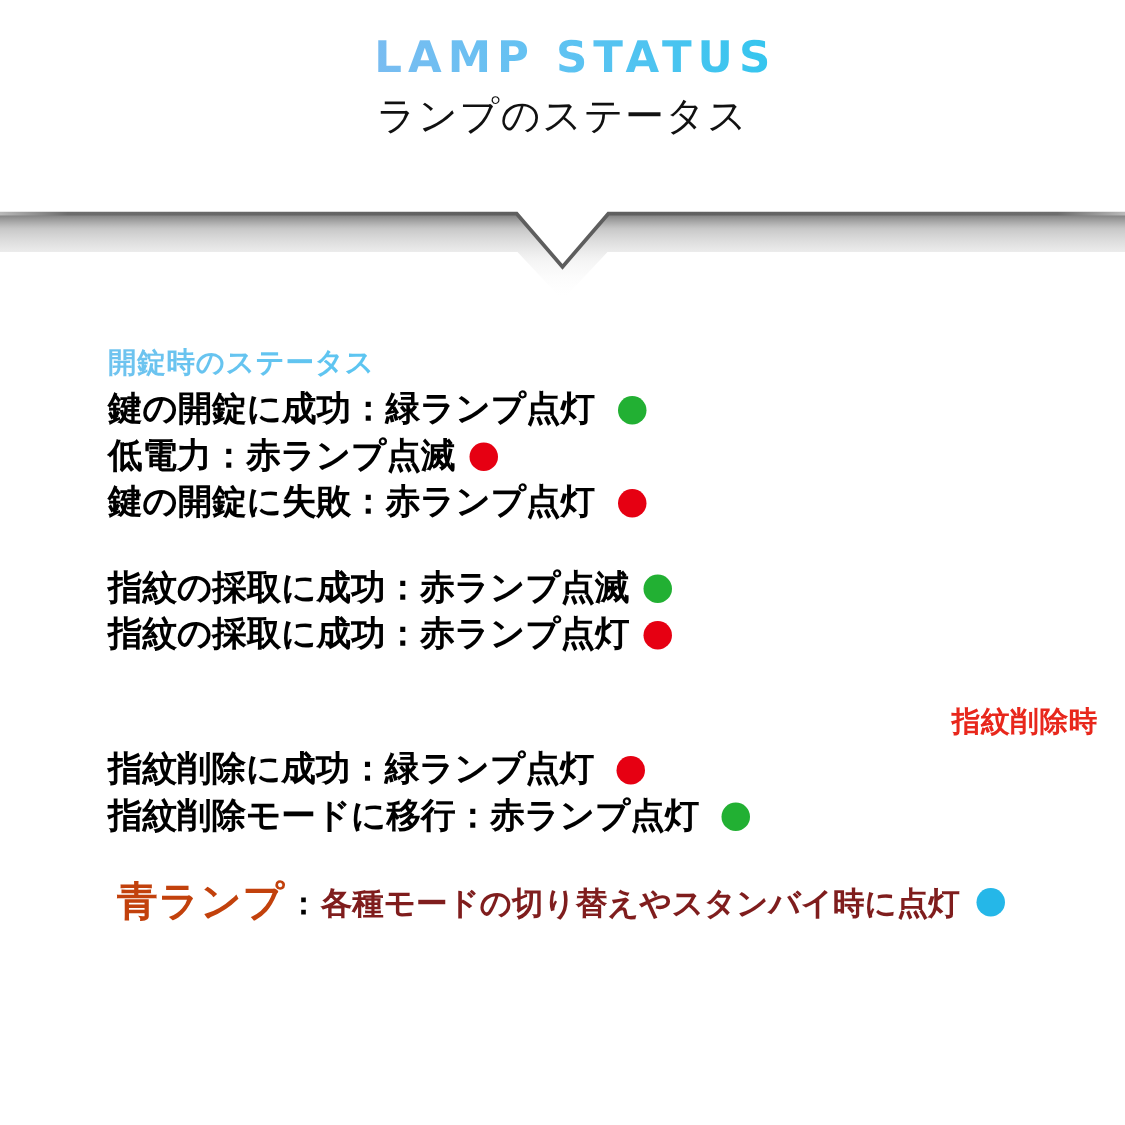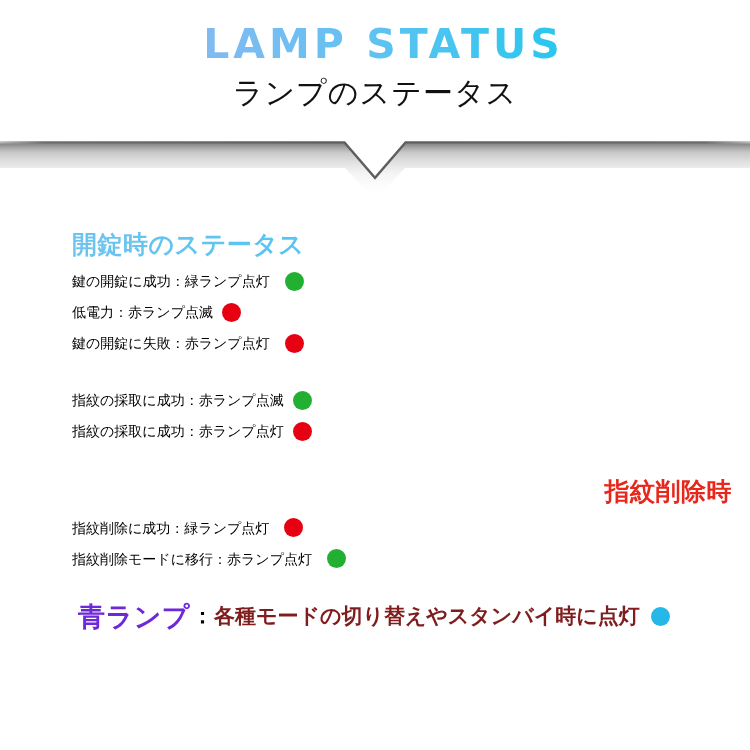--- a/index.html
+++ b/index.html
@@ -20,36 +20,36 @@
   .header {
     position: absolute;
     top: 0; left: 0;
     width: 750px;
     height: 140px;
     text-align: center;
   }
   .title {
     margin: 0;
     padding-top: 23px;
-    font-size: 41px;
+    font-size: 29px;
     font-weight: 600;
     letter-spacing: 4px;
     line-height: 1.05;
     background-image: linear-gradient(90deg, #9db9ef 0%, #8fb6f0 18%, #63c2f2 48%, #2ec6ee 72%, #18c9f0 100%);
     -webkit-background-clip: text;
     background-clip: text;
     color: transparent;
     -webkit-text-fill-color: transparent;
     font-family: "DejaVu Sans", "Liberation Sans", sans-serif;
     padding-left: 17px;
   }
   .subtitle {
     margin: 0;
     padding-top: 7px;
-    font-size: 30px;
+    font-size: 26px;
     font-weight: 400;
     letter-spacing: 1px;
     color: #111111;
     font-family: "DejaVu Sans", "Liberation Sans", sans-serif;
     text-align: center;
   }
 
   
   .divider-wrap {
     position: absolute;
@@ -72,42 +72,42 @@
     left: 72px;
     width: 660px;
   }
 
   .section { margin: 0; }
   .section-gap-1 { height: 26px; }
   .section-gap-2 { height: 32px; }
   .section-gap-3 { height: 28px; }
 
   .sec-head {
-    font-size: 25px;
+    font-size: 19px;
     font-weight: 700;
     line-height: 1.18;
     letter-spacing: 0.5px;
     margin: 0 0 4px 0;
-    font-family: Liberation Mono, monospace;
+    font-family: Liberation Sans, sans-serif;
   }
   .sec-head.cyan {
     background-image: linear-gradient(90deg, #6fc3ef 0%, #4ec6f2 45%, #2bc9f3 100%);
     -webkit-background-clip: text;
     background-clip: text;
     color: transparent;
     -webkit-text-fill-color: transparent;
   }
   .sec-head.magenta { color: #f0169b; }
   .sec-head.red { color: #e8271c; text-align: right; }
 
   .row {
     display: flex;
     align-items: center;
-    font-size: 14px;
-    font-weight: 400;
+    font-size: 23px;
+    font-weight: 700;
     line-height: 1.0;
     height: 31px;
     letter-spacing: 0px;
     font-family: "DejaVu Sans", "Liberation Sans", sans-serif;
   }
   .row-text { white-space: nowrap; }
 
   .dot {
     display: inline-block;
     width: 19px;
@@ -120,21 +120,21 @@
 
   
   .blue-line {
     display: flex;
     align-items: center;
     margin-top: 0;
   }
   .blue-label {
     font-size: 27px;
     font-weight: 700;
-    color: #6d28d9;
+    color: #c2410c;
     letter-spacing: 0.5px;
     line-height: 1;
     font-family: "DejaVu Sans", "Liberation Sans", sans-serif;
   }
   .blue-sep {
     font-size: 21px;
     font-weight: 700;
     color: #000;
     margin: 0 1px 0 2px;
   }

